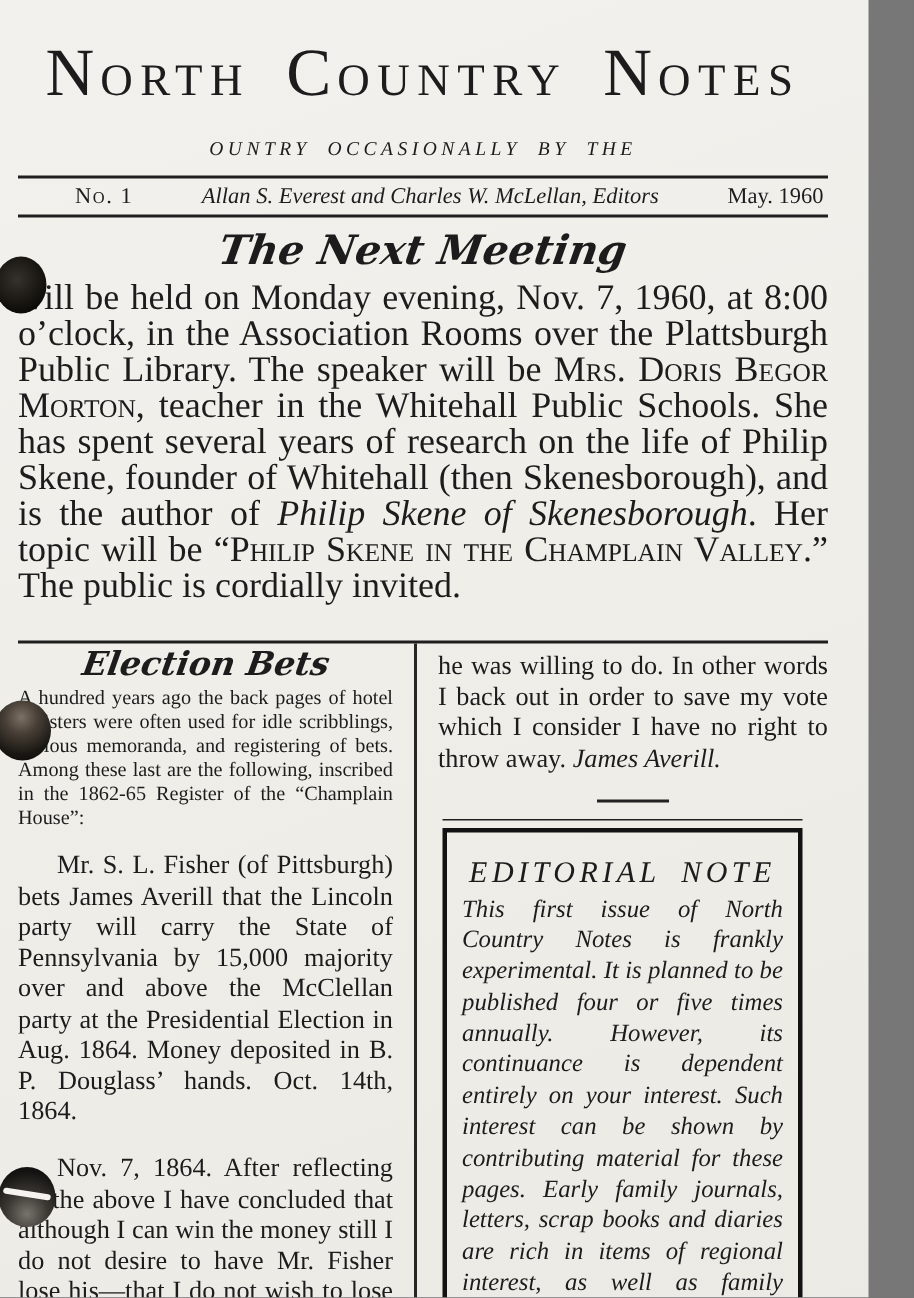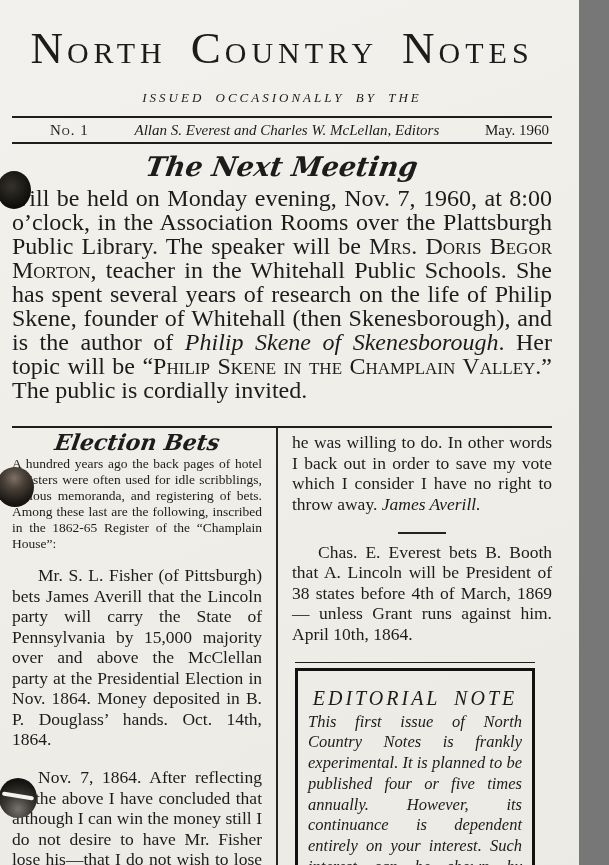--- a/index.html
+++ b/index.html
@@ -86,21 +86,21 @@
 <div class="page">
 
   <div class="hole hole1"></div>
   <div class="hole hole2"></div>
   <div class="hole hole3"></div>
 
   <div class="masthead">
     <div class="nl-title">
       <span class="word"><span class="cap">N</span><span class="rest">ORTH</span></span><span class="word"><span class="cap">C</span><span class="rest">OUNTRY</span></span><span class="word"><span class="cap">N</span><span class="rest">OTES</span></span>
     </div>
-    <div class="nl-sub">ISSUED OCCASIONALLY BY THE</div>
+    <div class="nl-sub">OUNTRY OCCASIONALLY BY THE</div>
   </div>
 
   <hr class="rule rule-thin">
   <div class="mast-row">
     <span class="no">No. 1</span>
     <span class="center">Allan S. Everest and Charles W. McLellan, Editors</span>
     <span>May. 1960</span>
   </div>
   <hr class="rule rule-thick">
 
@@ -111,32 +111,31 @@
 
   <hr class="rule fullrule">
 
   <div class="cols">
 
     <div class="col-left col-text">
       <div class="script-head bets-head">
         <span class="inner">Election Bets</span>
       </div>
       <p class="para smallintro">A hundred years ago the back pages of hotel registers were often used for idle scribblings, various memoranda, and registering of bets. Among these last are the following, inscribed in the 1862-65 Register of the “Champlain House”:</p>
-      <p class="para col-para indent">Mr. S. L. Fisher (of Pittsburgh) bets James Averill that the Lincoln party will carry the State of Pennsylvania by 15,000 majority over and above the McClellan party at the Presidential Election in Nov. 1864.  Money deposited in B. P. Douglass’ hands. Oct. 14th, 1864.</p>
+      <p class="para col-para indent">Mr. S. L. Fisher (of Pittsburgh) bets James Averill that the Lincoln party will carry the State of Pennsylvania by 15,000 majority over and above the McClellan party at the Presidential Election in Aug. 1864.  Money deposited in B. P. Douglass’ hands. Oct. 14th, 1864.</p>
       <p class="para col-para indent">Nov. 7, 1864.  After reflecting on the above I have concluded that although I can win the money still I do not desire to have Mr. Fisher lose his—that I do not wish to lose my vote. I have therefore directed Mr. Douglass to return his money to Mr. Fisher and have withdrawn my own, or rather withdrawn from Mr. Douglass any right to look to me for the amount, which he said</p>
     </div>
 
     <div class="vdivider"></div>
 
     <div class="col-right col-text">
       <p class="para first-para"><span>he was willing to do. In other words I back out in order to save my vote which I consider I have no right to throw away.  </span><span class="it">James Averill.</span></p>
 
       <div class="sig-sep"></div>
 
-      <p class="para indent" style="margin-top:0;">Chas. E. Everest bets B. Booth that A. Lincoln will be President of 38 states before 4th of March, 1869 — unless Grant runs against him. April 10th, 1864.</p>
 
       <div class="box-toprule"></div>
       <div class="ed-box">
         <div class="ed-title">EDITORIAL NOTE</div>
         <p class="para ed-body" style="margin:3px 0 0 0;"><span>This first issue of North Country Notes is frankly experimental.  It is planned to be published four or five times annually.  However, its continuance is dependent entirely on your interest.  Such interest can be shown by contributing material for these pages.  Early family journals, letters, scrap books and diaries are rich in items of regional interest, as well as family anecdotes and traditions.  The shorter the better, for space is restricted. </span></p>
       </div>
     </div>
 
   </div>
 </div>

